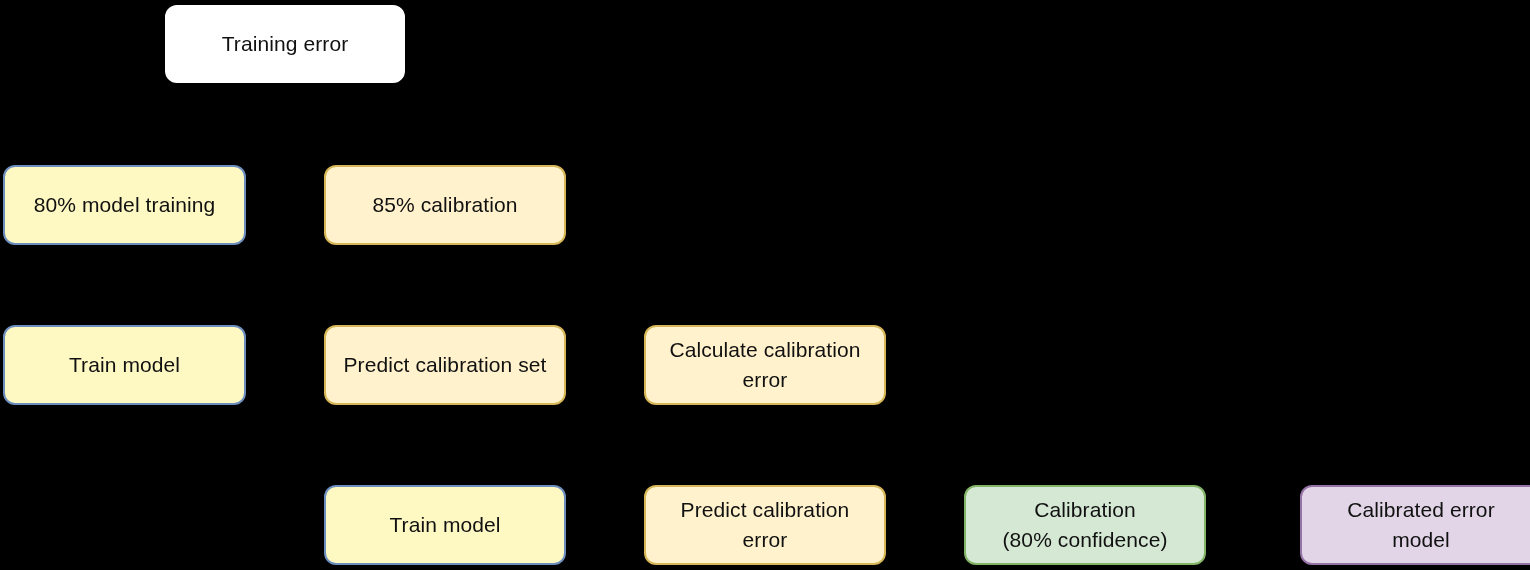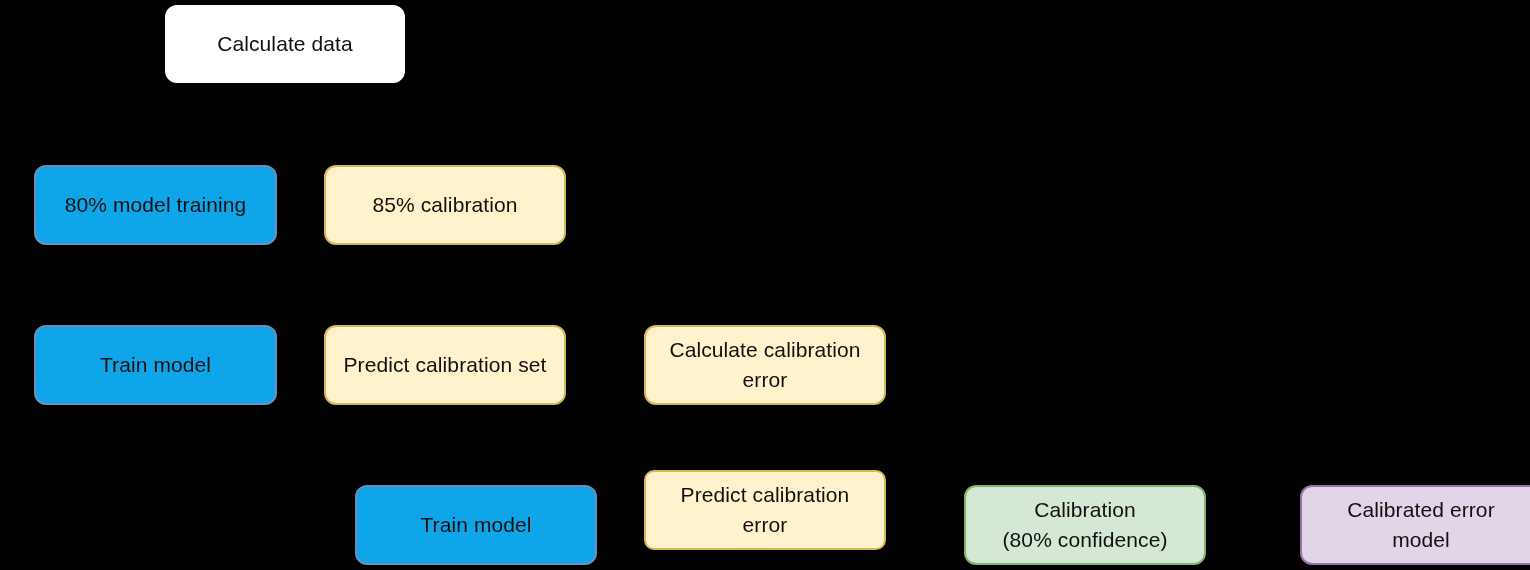--- a/index.html
+++ b/index.html
@@ -33,21 +33,21 @@
     padding: 2px 8px;
     white-space: pre-line;
   }
   .node-label {
     display: block;
     width: 100%;
     white-space: pre-line;
   }
   
   .fill-white  { background: #ffffff; border-color: #ffffff; }
-  .fill-blue   { background: #0ea5e9; border-color: #6c8ebf; margin-left: 31px; }
+  .fill-blue   { background: #fef9c3; border-color: #6c8ebf; }
   .fill-yellow { background: #fff2cc; border-color: #d6b656; }
   .fill-green  { background: #d5e8d4; border-color: #82b366; }
   .fill-purple { background: #e1d5e7; border-color: #9673a6; }
 
   .edge-layer {
     position: absolute;
     left: 0; top: 0;
     width: 1530px;
     height: 570px;
     pointer-events: none;
@@ -72,28 +72,28 @@
       <path d="M566,365 L642,365"></path>
       <path d="M124,405 L124,483"></path>
       <path d="M246,525 L322,525"></path>
       <path d="M566,525 L642,525"></path>
       <path d="M765,405 L765,483"></path>
       <path d="M886,525 L962,525"></path>
       <path d="M1206,525 L1282,525"></path>
     </g>
   </svg>
 
-  <div class="node fill-white" style="left:165px;  top:5px;   width:240px; height:78px;"><span class="node-label">Calculate data</span></div>
+  <div class="node fill-white" style="left:165px;  top:5px;   width:240px; height:78px;"><span class="node-label">Training error</span></div>
   <div class="node fill-blue" style="left:3px;    top:165px; width:243px; height:80px;"><span class="node-label">80% model training</span></div>
   <div class="node fill-yellow" style="left:324px;  top:165px; width:242px; height:80px;"><span class="node-label">85% calibration</span></div>
   <div class="node fill-yellow" style="left:324px;  top:325px; width:242px; height:80px;"><span class="node-label">Predict calibration set</span></div>
   <div class="node fill-blue" style="left:3px;    top:325px; width:243px; height:80px;"><span class="node-label">Train model</span></div>
   <div class="node fill-yellow" style="left:644px;  top:325px; width:242px; height:80px;"><span class="node-label">Calculate calibration
 error</span></div>
   <div class="node fill-blue" style="left:324px;  top:485px; width:242px; height:80px;"><span class="node-label">Train model</span></div>
-  <div class="node fill-yellow" style="left:644px;  top:470px; width:242px; height:80px;border-radius:10px;"><span class="node-label">Predict calibration
+  <div class="node fill-yellow" style="left:644px;  top:485px; width:242px; height:80px;"><span class="node-label">Predict calibration
 error</span></div>
   <div class="node fill-green" style="left:964px;  top:485px; width:242px; height:80px;"><span class="node-label">Calibration
 (80% confidence)</span></div>
   <div class="node fill-purple" style="left:1300px; top:485px; width:242px; height:80px;"><span class="node-label">Calibrated error
 model</span></div>
 
 </div>
 
 </body></html>

